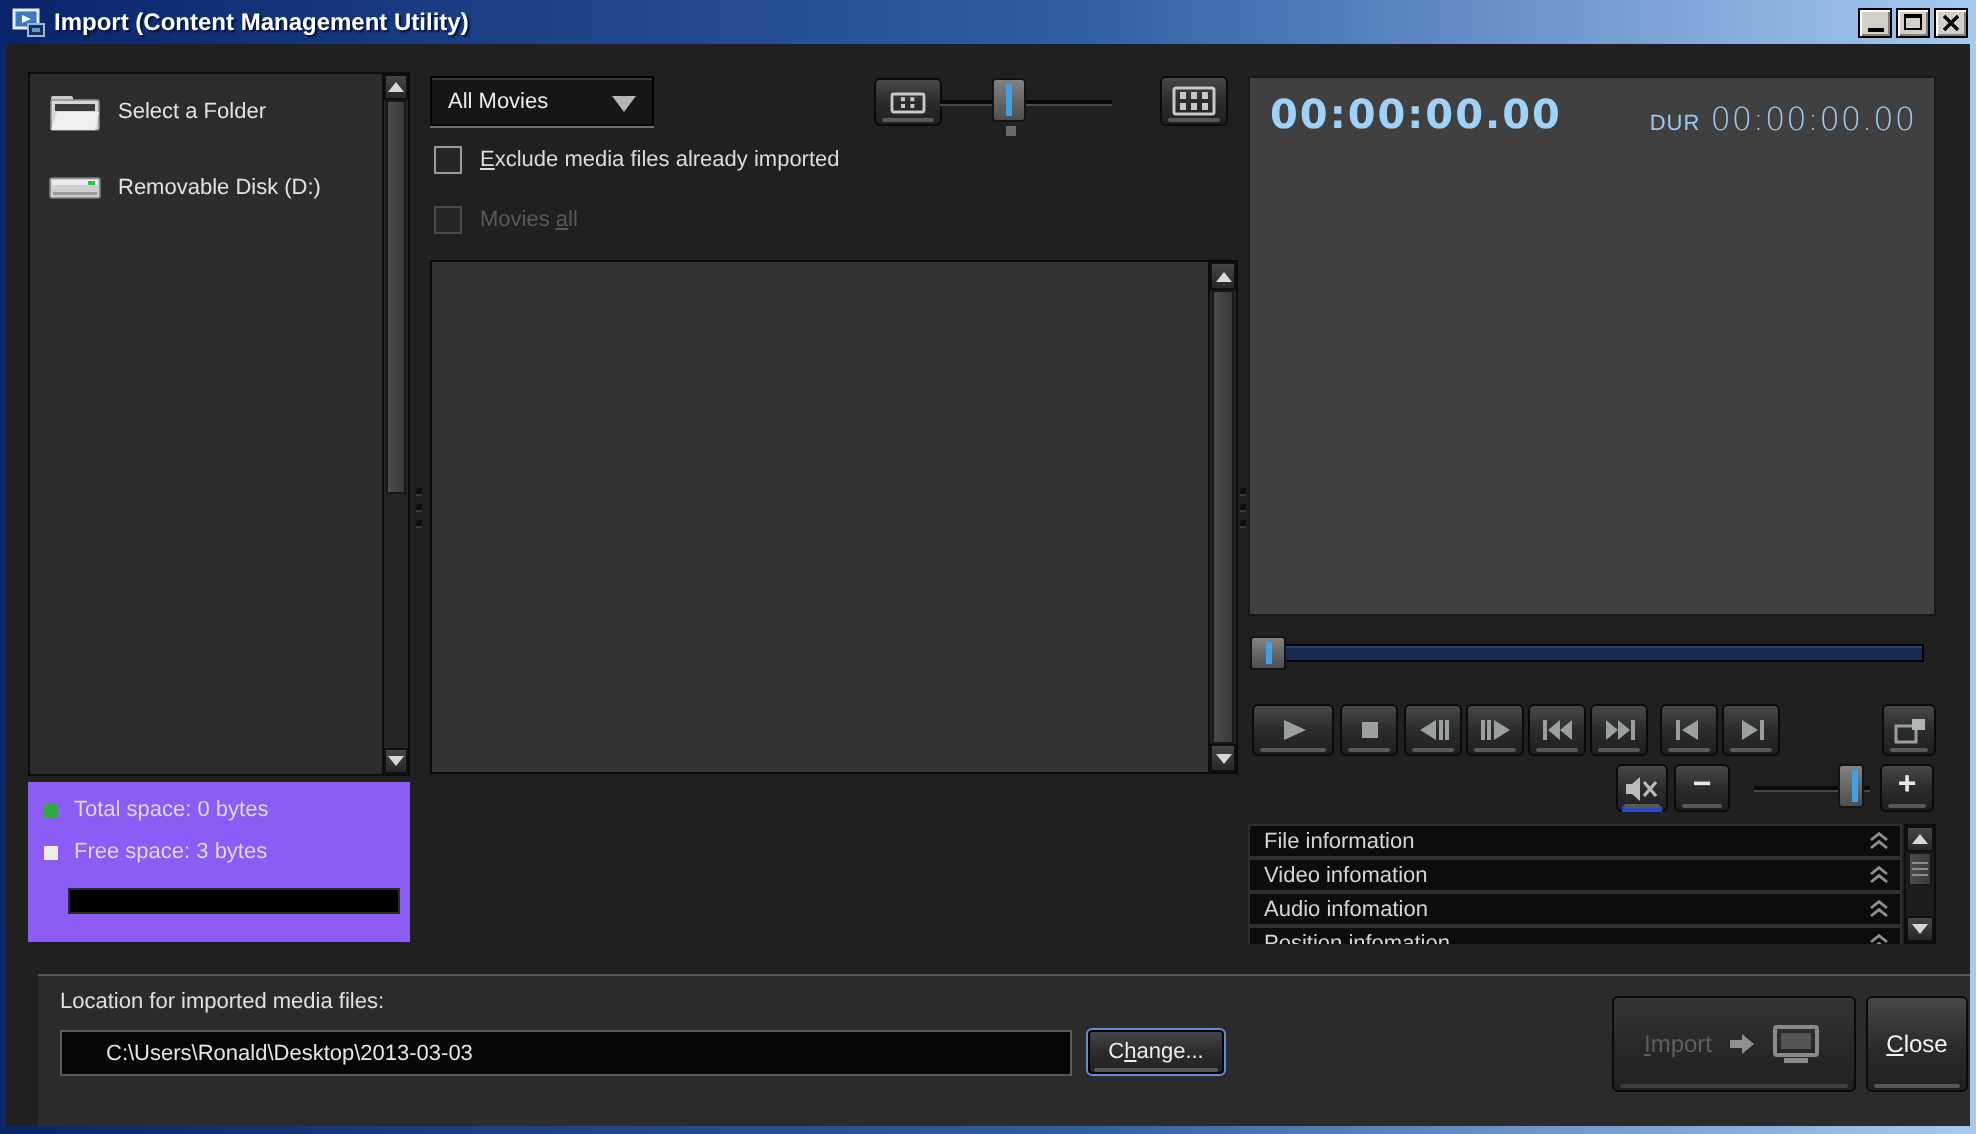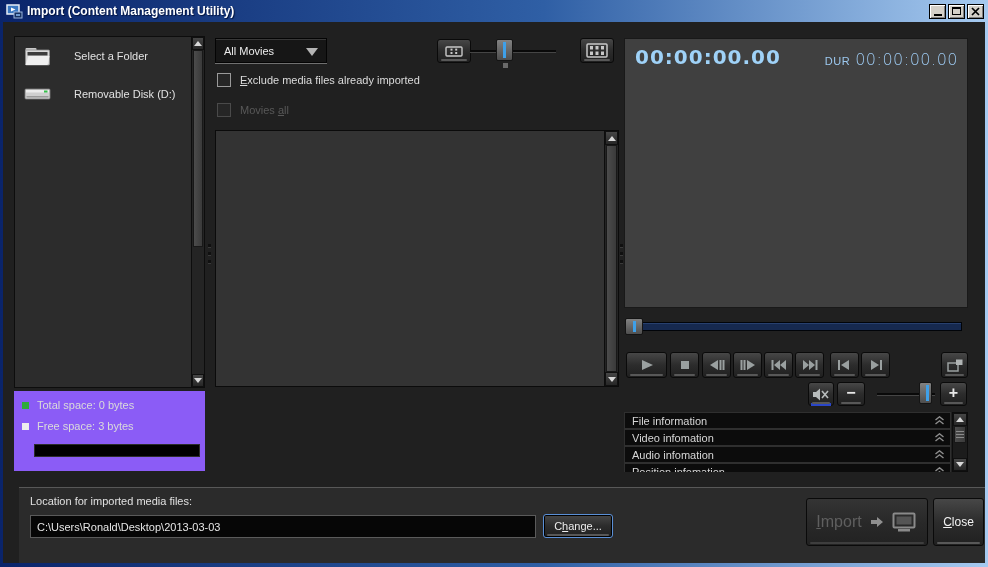--- a/index.html
+++ b/index.html
@@ -19,21 +19,21 @@
     border: 1px solid #000; box-shadow: inset 1px 1px 0 #ffffff, inset -1px -1px 0 #808080;
     display: flex; align-items: center; justify-content: center; flex: none; }
   .glyph-min { width: 8px; height: 2px; background: #000; margin-top: 8px; }
   .glyph-max { width: 9px; height: 8px; border: 1px solid #000; border-top-width: 2px; }
   
   .bodyarea { position: absolute; left: 3px; top: 22px; width: 982px; height: 541px;
     background: #202020; overflow: hidden; font-size: 11px; color: #dcdcdc; }
   
   .folder-list { position: absolute; left: 11px; top: 14px; width: 191px; height: 352px;
     background: #2c2c2c; border: 1px solid #0d0d0d; }
-  .folder-item { display: flex; align-items: center; gap: 23px; height: 38px;
+  .folder-item { display: flex; align-items: center; gap: 8px; height: 38px;
     padding-left: 9px; color: #e2e2e2; }
   .vscroll { position: absolute; right: 0; top: 0; bottom: 0; width: 13px;
     background: #242424; border-left: 1px solid #0d0d0d; }
   .sb-btn { position: absolute; left: 0; right: 0; height: 13px;
     background: linear-gradient(#464646, #262626); border: 1px solid #101010;
     display: flex; align-items: center; justify-content: center; }
   .tri-up { width: 0; height: 0; border-left: 4px solid transparent; border-right: 4px solid transparent; border-bottom: 5px solid #d8d8d8; }
   .tri-down { width: 0; height: 0; border-left: 4px solid transparent; border-right: 4px solid transparent; border-top: 5px solid #d8d8d8; }
   .sb-thumb { position: absolute; left: 1px; right: 1px;
     background: linear-gradient(90deg, #4c4c4c, #3a3a3a); border: 1px solid #181818; }
@@ -101,25 +101,25 @@
   .info-scroll .sb-btn { height: 13px; }
   .info-thumb { top: 13px; height: 17px; display: flex; flex-direction: column;
     align-items: center; justify-content: center; gap: 2px; }
   .info-thumb i { display: block; width: 8px; height: 1px; background: #8a8a8a; }
   
   .bottom-bar { position: absolute; left: 16px; top: 465px; width: 982px; height: 80px;
     background: #2b2b2b; border-top: 1px solid #585858; }
   .loc-label { position: absolute; left: 11px; top: 7px; color: #e0e0e0; }
   .loc-input { position: absolute; left: 11px; top: 27px; width: 506px; height: 23px;
     background: #060606; border: 1px solid #5a5a5a; color: #e6e6e6; font-size: 11px;
-    font-family: "Liberation Sans", sans-serif; padding: 0 6px; }
+    font-family: "Liberation Sans", sans-serif; padding: 0 22px; }
   .change-btn { left: 524px; top: 26px; width: 70px; height: 24px; color: #ececec;
     border: 1px solid #5a8fd6; box-shadow: inset 0 0 0 1px #000; }
   .import-btn { left: 787px; top: 10px; width: 122px; height: 48px; gap: 8px;
-    background: linear-gradient(#343434, #282828 55%, #222); color: #5f5f5f; font-size: 16px; }
+    background: linear-gradient(#343434, #282828 55%, #222); color: #5f5f5f; font-size: 12px; }
   .import-btn::after { background: #3e3e3e; }
   .close-btn { left: 914px; top: 10px; width: 51px; height: 48px; color: #f2f2f2; font-size: 12px; }
 </style>
 </head>
 <body>
 
 <div id="win">
 
   <div class="titlebar">
     <svg class="app-icon" viewBox="0 0 17 16">

